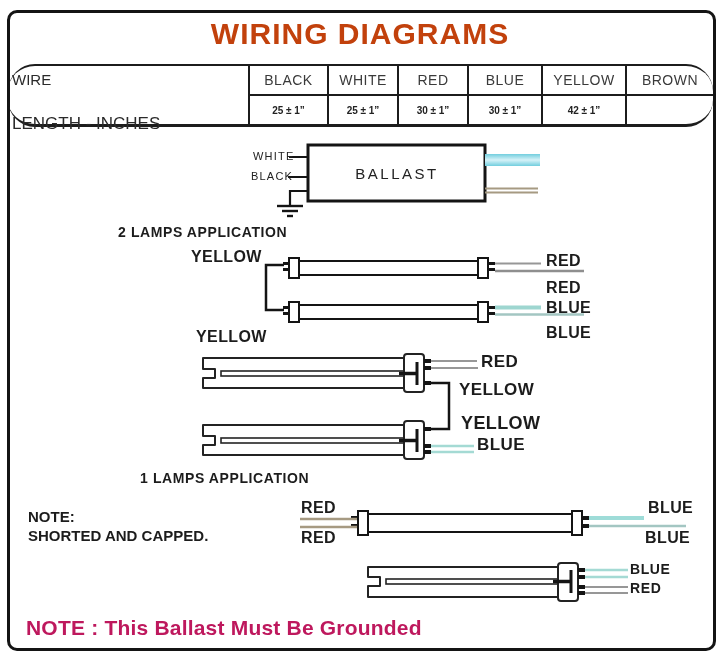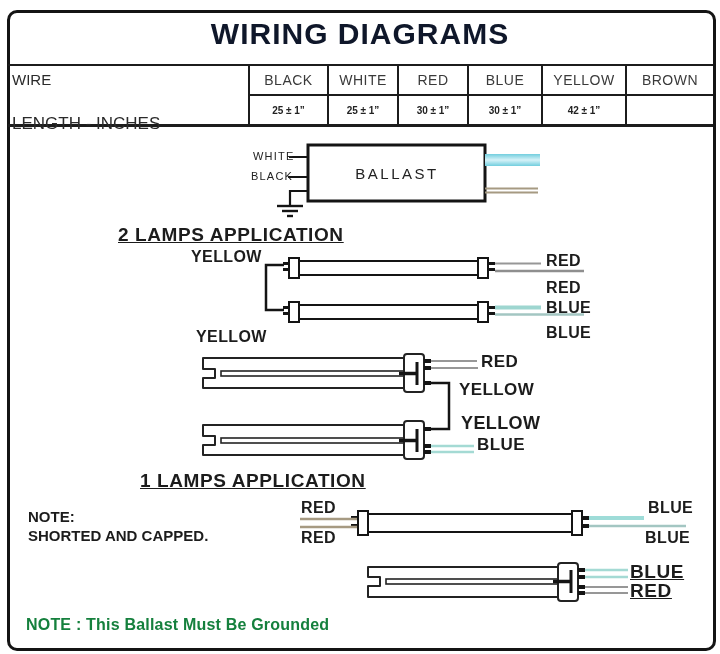--- a/index.html
+++ b/index.html
@@ -6,44 +6,44 @@
   #canvas{
     position:relative;width:720px;height:654px;background:#fff;overflow:hidden;
     font-family:"Liberation Sans",sans-serif;color:#1a1a1a;
   }
   .frame{
     position:absolute;left:7px;top:10px;width:703px;height:635px;
     border:3px solid #141414;border-radius:10px;
   }
   .title{
     position:absolute;left:0;top:17px;width:720px;text-align:center;
-    font-size:30px;font-weight:bold;letter-spacing:1px;color:#0f172a;
+    font-size:30px;font-weight:bold;letter-spacing:1px;color:#c2410c;
   }
   
   .wtable{
     position:absolute;left:8px;top:64px;width:705px;height:58px;
-    border-top:2px solid #1c1c1c;border-bottom:3px solid #1c1c1c;box-sizing:content-box;
+    border-top:2px solid #1c1c1c;border-bottom:3px solid #1c1c1c;box-sizing:content-box;border-radius:27px;
   }
   .tcell-left{position:absolute;left:0;top:0;width:240px;height:58px;}
   .tcell-left .l1{position:absolute;left:4px;top:5px;font-size:15px;color:#2a2a2a;}
   .tcell-left .l2{position:absolute;left:4px;top:33px;font-size:17px;color:#2a2a2a;margin-top:15px;}
   .tcol{position:absolute;top:0;height:58px;border-left:2px solid #1c1c1c;}
   .th{height:28px;border-bottom:2px solid #1c1c1c;display:flex;align-items:center;justify-content:center;
       font-size:14px;color:#3a3a3a;letter-spacing:.5px;}
   .td{height:28px;display:flex;align-items:center;justify-content:center;
       font-size:10px;font-weight:bold;color:#222;}
   
   .lbl{position:absolute;font-weight:bold;color:#1c1c1c;white-space:nowrap;}
-  .s15{font-size:19px;letter-spacing:.6px;text-decoration:underline;}
+  .s15{font-size:14px;letter-spacing:.6px;}
   .s16{font-size:16px;letter-spacing:.4px;}
   .s17{font-size:17px;letter-spacing:.4px;}
   .s18{font-size:18px;letter-spacing:.4px;}
   .ballast-lbl{position:absolute;font-size:11px;font-weight:normal;color:#222;letter-spacing:1.2px;}
   .noteblock{position:absolute;left:28px;top:508px;font-size:15px;font-weight:bold;line-height:18.5px;color:#1c1c1c;}
-  .footer{position:absolute;left:26px;top:616px;font-size:16px;font-weight:bold;color:#15803d;letter-spacing:.2px;}
+  .footer{position:absolute;left:26px;top:616px;font-size:21px;font-weight:bold;color:#be185d;letter-spacing:.2px;}
   svg{position:absolute;left:0;top:0;}
 </style>
 </head>
 <body>
 
 <div id="canvas">
 
   <div class="frame"></div>
 
   <div class="title">WIRING DIAGRAMS</div>

